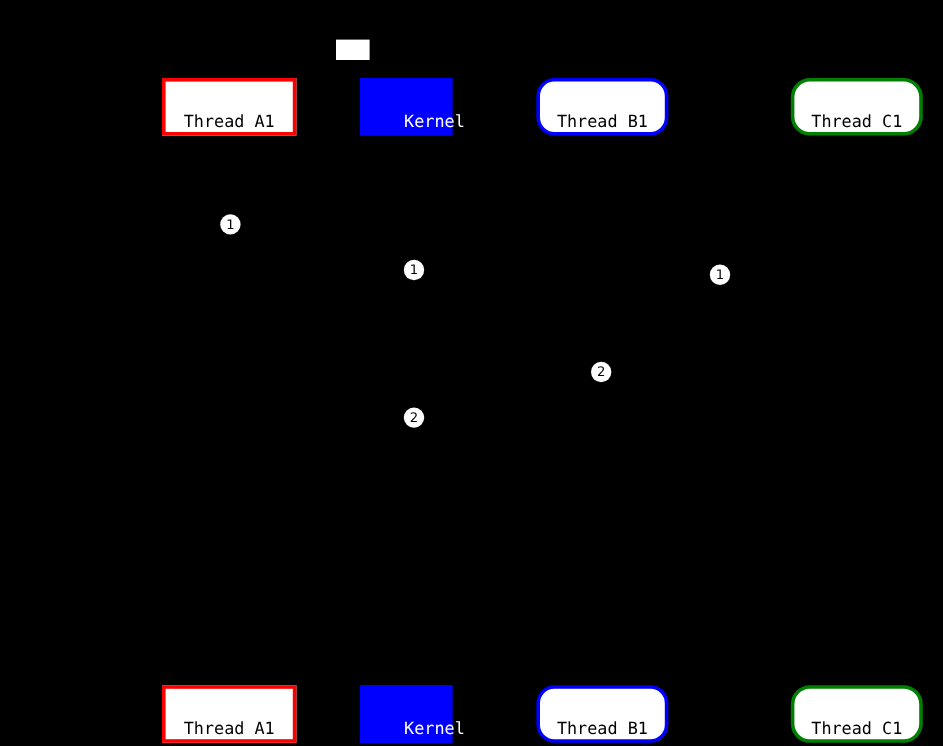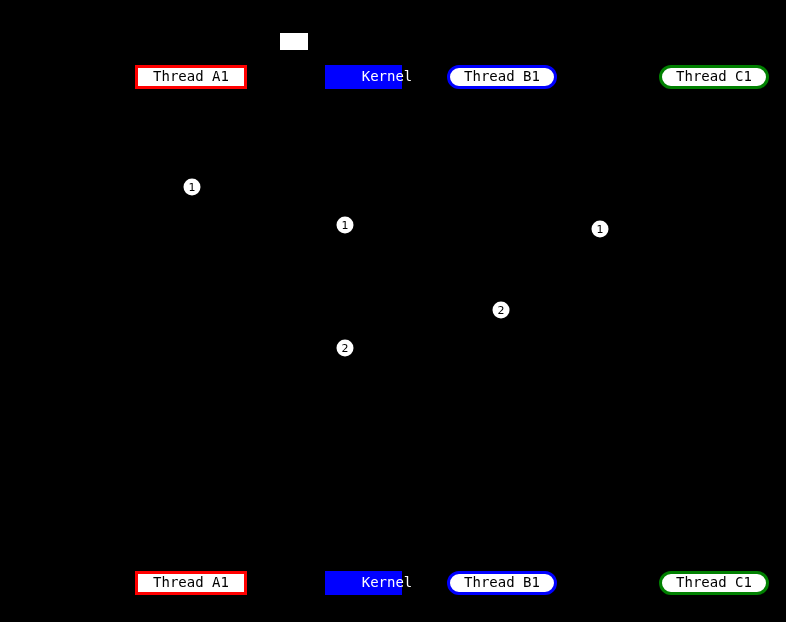--- a/index.html
+++ b/index.html
@@ -13,33 +13,33 @@
     width: 786px;
     height: 622px;
     background: #000000;
     overflow: hidden;
     font-family: "DejaVu Sans Mono", "Liberation Mono", monospace;
   }
 
   
   .box {
     position: absolute;
-    height: 24px;
+    height: 48px;
     box-sizing: border-box;
     border: 3px solid #000;
     background: #fff;
     color: #000;
     display: flex;
-    align-items: flex-start;
+    align-items: flex-end;
     justify-content: center;
     font-size: 14px;
     letter-spacing: 0px;
   }
   .pos-a1     { left: 135px; width: 112px; }
-  .pos-kernel { left: 325px; width: 77px; padding-left: 47px;  }
+  .pos-kernel { left: 300px; width: 77px; padding-left: 47px;  }
   .pos-b1     { left: 447px; width: 110px; border-radius: 15px; }
   .pos-c1     { left: 659px; width: 110px; border-radius: 16px; }
   .row-top    { top: 65px; }
   .row-bottom { top: 571px; }
 
   
   .activation {
     position: absolute;
     left: 280px;
     top: 33px;

